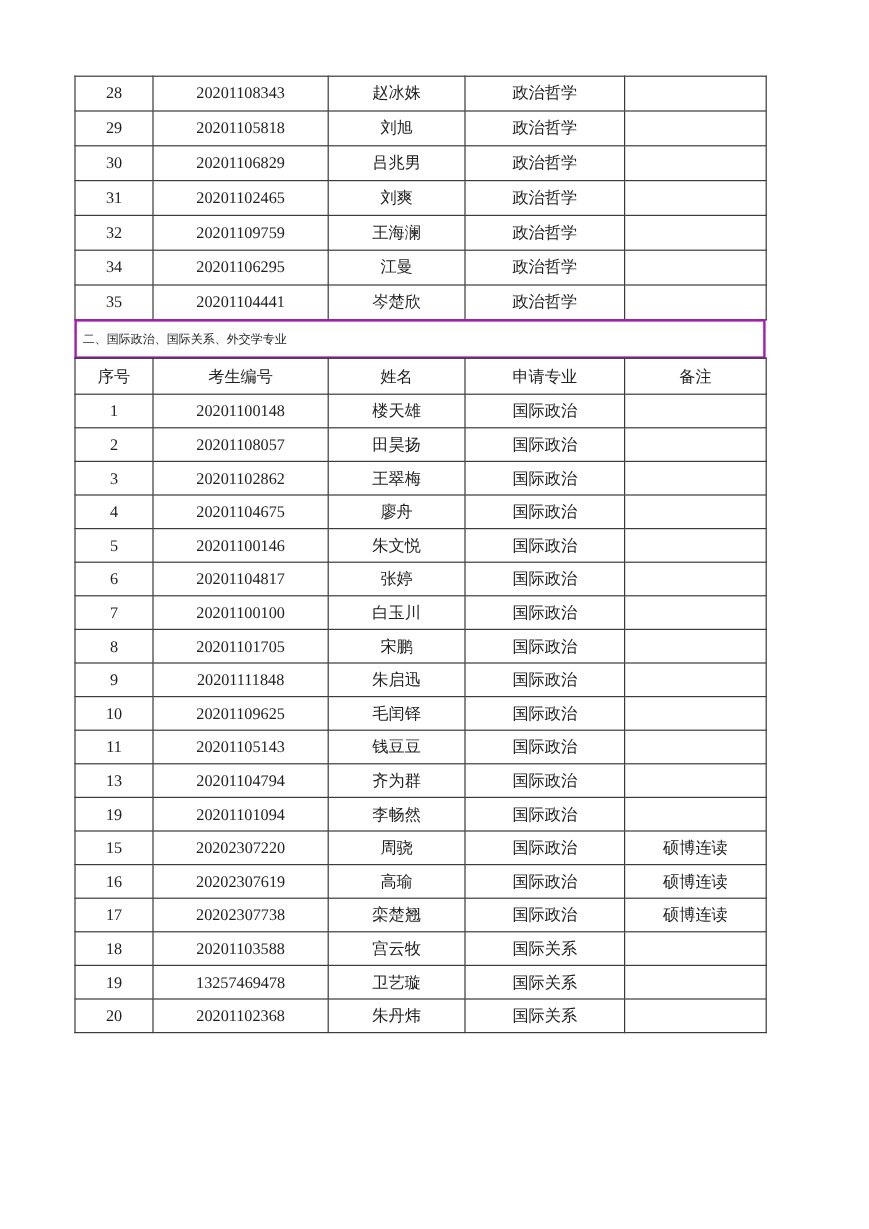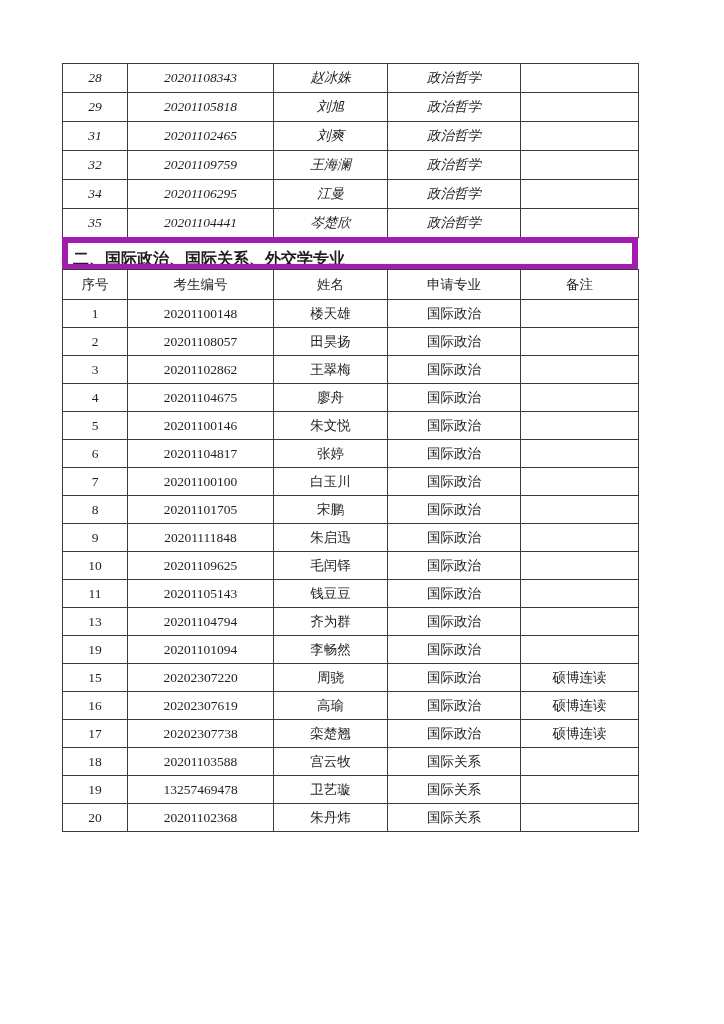--- a/index.html
+++ b/index.html
@@ -28,32 +28,32 @@
   }
   table.tbl td {
     border: 1px solid #3b3b3b;
     text-align: center;
     vertical-align: middle;
     font-size: 13.5px;
     padding: 0;
     white-space: nowrap;
     overflow: hidden;
   }
-  .tbl1 tbody td { height: 28px; font-style: italic; }
+  .tbl1 tbody td { height: 28px; }
   .tbl2 thead td { height: 29px; }
   .tbl2 tbody td { height: 27px; }
   .section-title {
     box-sizing: border-box;
     width: 576px;
     height: 33px;
     line-height: 31px;
     margin-top: -1px;
-    border: 6px solid #a21caf;
-    font-weight: bold;
-    font-size: 16px;
+    border: 2px solid #a21caf;
+    font-weight: normal;
+    font-size: 10px;
     text-align: left;
     padding-left: 5px;
     white-space: nowrap;
     overflow: hidden;
   }
   .tbl2 { margin-top: -1px; }
 </style>
 </head>
 <body>
 
@@ -76,20 +76,27 @@
           <td></td>
         </tr>
         <tr>
           <td>29</td>
           <td>20201105818</td>
           <td>刘旭</td>
           <td>政治哲学</td>
           <td></td>
         </tr>
         <tr>
+          <td>30</td>
+          <td>20201106829</td>
+          <td>吕兆男</td>
+          <td>政治哲学</td>
+          <td></td>
+        </tr>
+        <tr>
           <td>31</td>
           <td>20201102465</td>
           <td>刘爽</td>
           <td>政治哲学</td>
           <td></td>
         </tr>
         <tr>
           <td>32</td>
           <td>20201109759</td>
           <td>王海澜</td>

